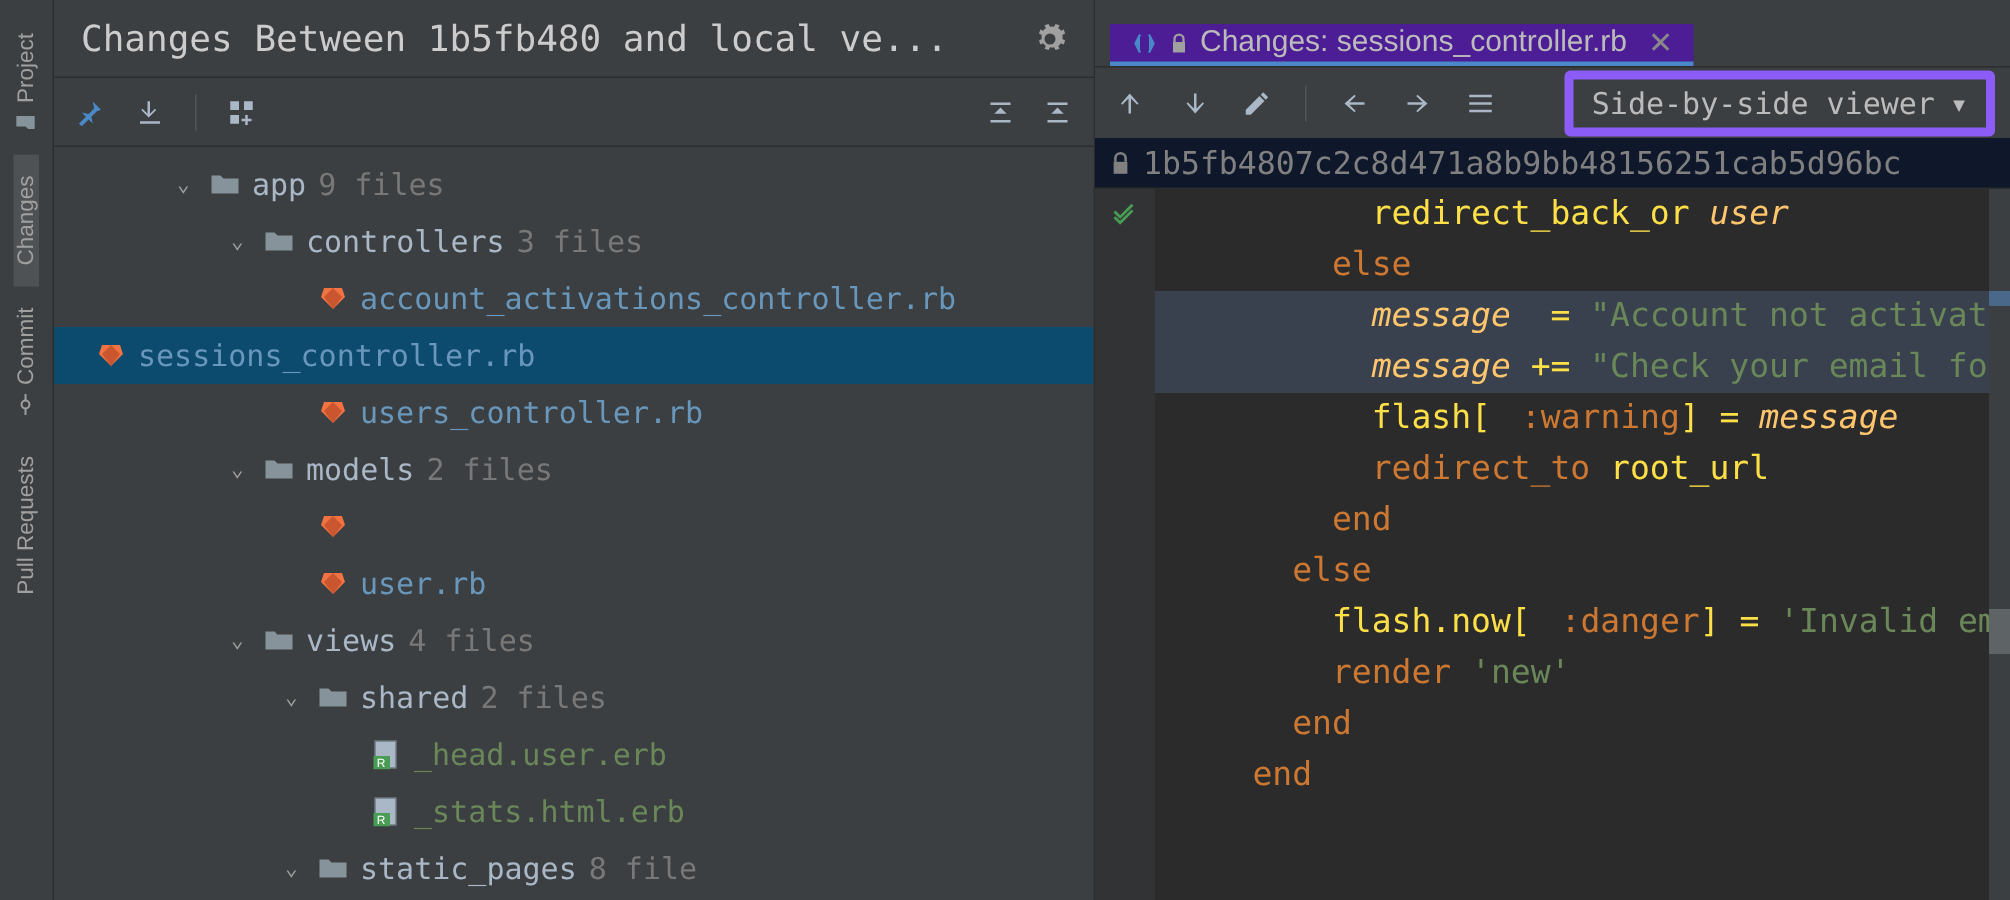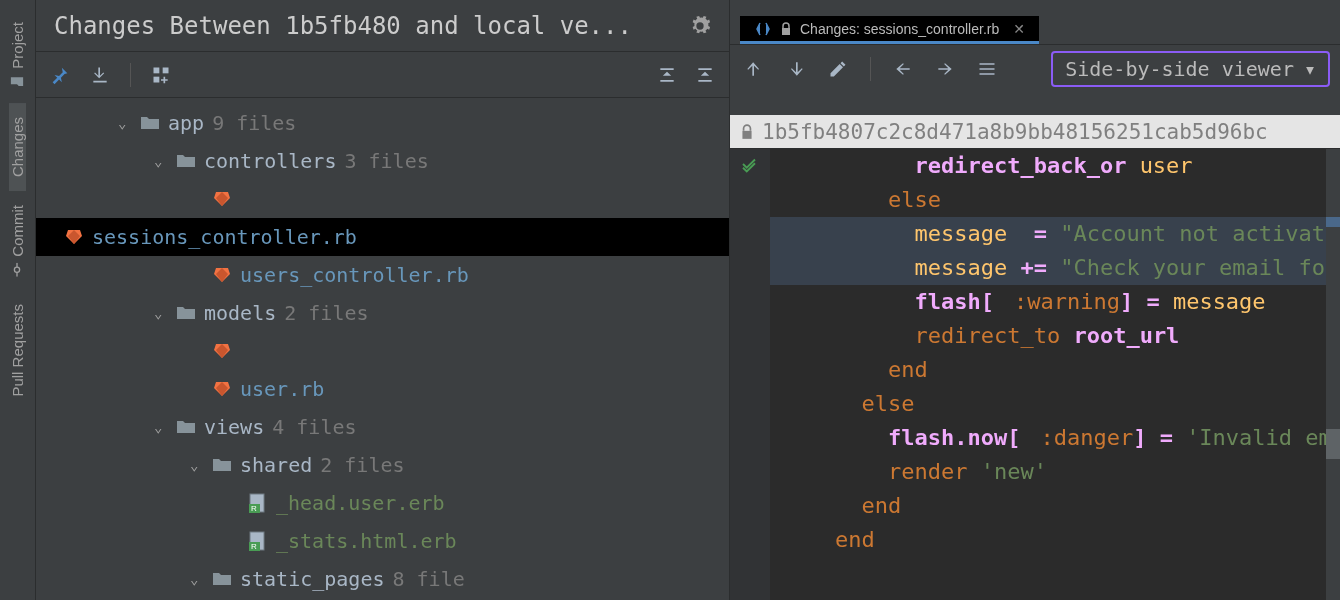--- a/index.html
+++ b/index.html
@@ -84,21 +84,21 @@
 }
 .tree-row {
   height: 38px;
   display: flex;
   align-items: center;
   padding-left: 20px;
   gap: 8px;
   white-space: nowrap;
   cursor: pointer;
 }
-.tree-row.selected { background: #000000; padding-left: 28px; }
+.tree-row.selected { background: #0c4a6e; padding-left: 28px; }
 .indent-1 { padding-left: 82px; }
 .indent-2 { padding-left: 118px; }
 .indent-3 { padding-left: 176px; }
 .indent-3b { padding-left: 154px; }
 .indent-4 { padding-left: 212px; }
 .chevron { color: #a0a0a0; font-size: 14px; width: 14px; }
 .folder-icon { color: #87939a; }
 .file-name { color: #a9b7c6; }
 .file-name.modified { color: #6897bb; }
 .file-name.added { color: #6a8759; }
@@ -109,57 +109,56 @@
 }
 .editor-tab-bar {
   height: 44px;
   background: #3c3f41;
   display: flex;
   align-items: flex-end;
   padding-left: 10px;
 }
 .editor-tab {
   height: 28px;
-  background: #000000;
+  background: #4c1d95;
   display: flex;
   align-items: center;
   padding: 0 14px;
   gap: 8px;
   font-family: -apple-system, "Segoe UI", sans-serif;
-  font-size: 14px;
+  font-size: 20px;
   color: #bbbbbb;
   border-bottom: 3px solid #4a88c7;
 }
 .editor-toolbar {
   height: 48px;
   background: #3c3f41;
   display: flex;
   align-items: center;
   padding: 0 10px;
   gap: 14px;
   border-top: 1px solid #2b2d2e;
 }
 .hash-bar {
   height: 34px;
-  background: #e5e5e5;
+  background: #0f172a;
   display: flex;
   align-items: center;
   padding: 0 10px;
   gap: 8px;
   font-size: 21px;
   color: #808080;
   border-bottom: 1px solid #2b2d2e;
   white-space: nowrap;
   overflow: hidden;
-  margin-top: 23px;
 }
 .viewer-select {
   margin-left: auto;
   background: #3c3f41;
-  border: 2px solid #8b5cf6;
+  border: 6px solid #8b5cf6;
   border-radius: 4px;
   padding: 4px 12px;
   color: #bbbbbb;
   font-family: "Menlo", monospace;
   font-size: 20px;
   display: flex;
   align-items: center;
   gap: 10px;
   cursor: pointer;
 }
@@ -183,22 +182,22 @@
 .code-lines {
   position: absolute;
   left: 40px; top: 0; right: 0;
   font-size: 22px;
   line-height: 34px;
   white-space: pre;
 }
 .code-line { padding-left: 12px; height: 34px; }
 .code-line.hl { background: #38414d; }
 .kw { color: #cc7832; }
-.ident { color: #f0abfc; font-weight: bold; }
-.var { color: #ffc66d; }
+.ident { color: #fde047; }
+.var { color: #ffc66d; font-style: italic; }
 .str { color: #6a8759; }
 .sym { color: #cc7832; margin-left: 20px; }
 .right-strip {
   position: absolute;
   right: 0; top: 0; bottom: 0;
   width: 14px;
   background: #3c3f41;
 }
 .strip-mark {
   position: absolute; right: 0;
@@ -295,20 +294,21 @@
         <span class="file-name">controllers</span>
         <span class="count"> 3 files</span>
       </div>
       <div class="tree-row indent-3">
         <span class="ruby-icon">
           <svg width="20" height="20" viewBox="0 0 20 20">
             <path fill="#f27242" d="M4 3h12l2 6-8 8-8-8z"></path>
             <path fill="#c9562e" d="M10 3l6 6-6 8-6-8z"></path>
           </svg>
         </span>
+        <span class="file-name modified">account_activations_controller.rb</span>
       </div>
       <div class="tree-row indent-3 selected">
         <span class="ruby-icon">
           <svg width="20" height="20" viewBox="0 0 20 20">
             <path fill="#f27242" d="M4 3h12l2 6-8 8-8-8z"></path>
             <path fill="#c9562e" d="M10 3l6 6-6 8-6-8z"></path>
           </svg>
         </span>
         <span class="file-name modified">sessions_controller.rb</span>
       </div>

